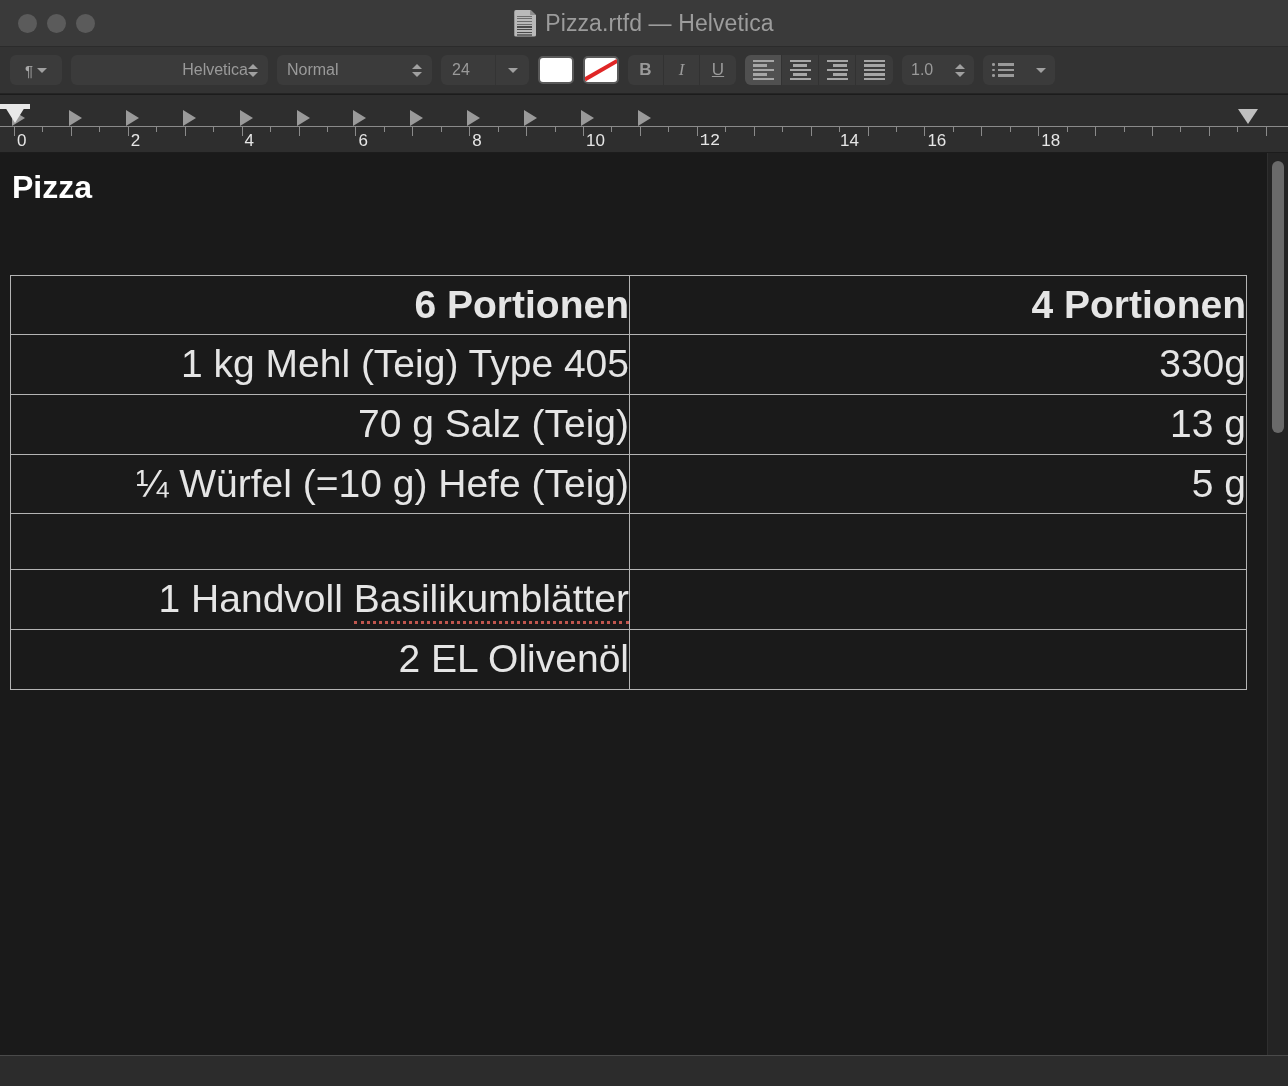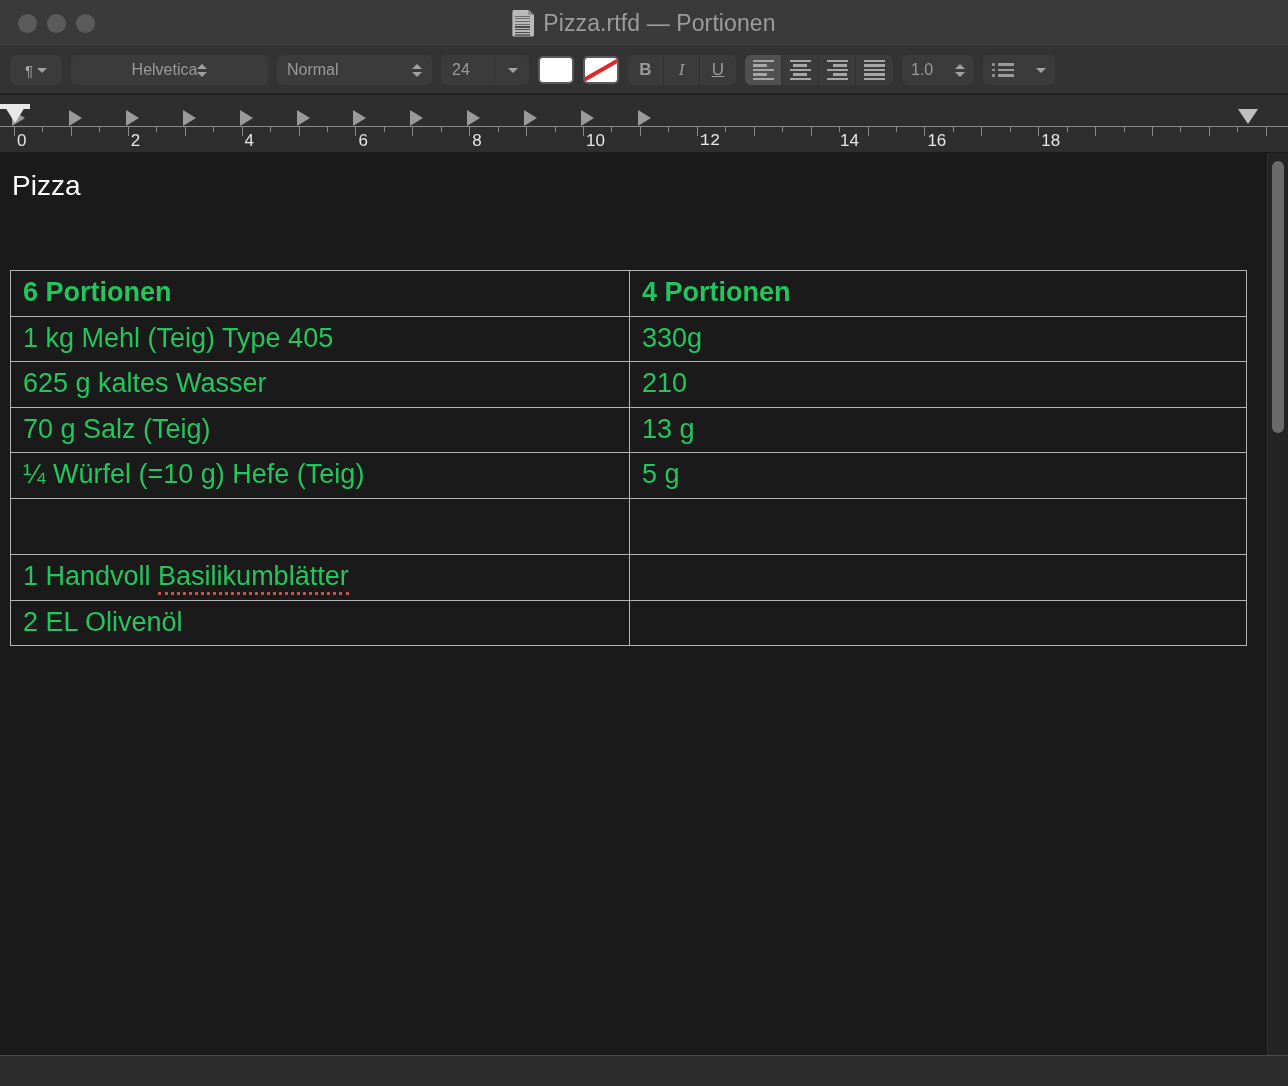--- a/index.html
+++ b/index.html
@@ -152,21 +152,21 @@
   }
   .stepper .down {
     width: 0; height: 0;
     border-left: 5px solid transparent;
     border-right: 5px solid transparent;
     border-top: 5.5px solid #a0a0a0;
   }
   .ctl-font {
     width: 197px;
     padding: 0 10px;
-    justify-content: center;
+    justify-content: flex-end;
   }
   .ctl-style {
     width: 155px;
     padding: 0 10px;
     justify-content: space-between;
   }
   .ctl-size {
     width: 88px;
     padding: 0;
     justify-content: space-between;
@@ -339,45 +339,46 @@
     position: relative;
     flex: 1;
     background: #1a1a1a;
     overflow: hidden;
   }
   .page-body {
     padding: 16px 0 0 10px;
     color: #ffffff;
   }
   .doc-title {
-    font-size: 28px;
+    font-size: 32px;
     line-height: 1.18;
     color: #ffffff;
     margin: 0 0 0 2px;
-    font-weight: normal;
+    font-weight: bold;
   }
   .spacer-para { height: 60px; }
 
   table.recipe {
     border-collapse: collapse;
     width: 1236px;
     table-layout: fixed;
     margin-top: 8px;
   }
   table.recipe col.c1 { width: 619px; }
   table.recipe col.c2 { width: 617px; }
   table.recipe td {
     border: 1px solid #b4b4b4;
-    color: #22c55e;
-    font-size: 27px;
+    color: #e5e5e5;
+    font-size: 39px;
     line-height: 1.17;
     padding: 6px 0 7px 12px;
     vertical-align: top;
     word-wrap: break-word;
     box-sizing: border-box;
+    text-align: right;
   }
   table.recipe td.bold { font-weight: bold; }
   table.recipe td.mid { vertical-align: middle; }
   table.recipe td.empty { height: 56px; }
   .misspell {
     border-bottom: 3px dotted #c0564e;
     padding-bottom: 1px;
   }
 
   
@@ -427,21 +428,21 @@
             <i></i>
             <i></i>
             <i></i>
             <i></i>
             <i></i>
             <i></i>
             <i></i>
           </span>
         <span class="fold"></span>
       </span>
-      <span class="title-text">Pizza.rtfd — Portionen</span>
+      <span class="title-text">Pizza.rtfd — Helvetica</span>
     </div>
   </div>
 
   <div class="toolbar">
 
     <div class="ctl ctl-para">
       <span class="pilcrow">¶</span>
       <span class="chev"></span>
     </div>
 
@@ -639,24 +640,20 @@
         <tbody>
           <tr>
             <td class="bold">6 Portionen</td>
             <td class="bold">4 Portionen</td>
           </tr>
           <tr>
             <td>1 kg Mehl (Teig) Type 405</td>
             <td>330g</td>
           </tr>
           <tr>
-            <td>625 g kaltes Wasser</td>
-            <td>210</td>
-          </tr>
-          <tr>
             <td>70 g Salz (Teig)</td>
             <td>13 g</td>
           </tr>
           <tr>
             <td>¼ Würfel (=10 g)  Hefe (Teig)</td>
             <td class="mid">5 g</td>
           </tr>
           <tr>
             <td class="empty"></td>
             <td class="empty"></td>

